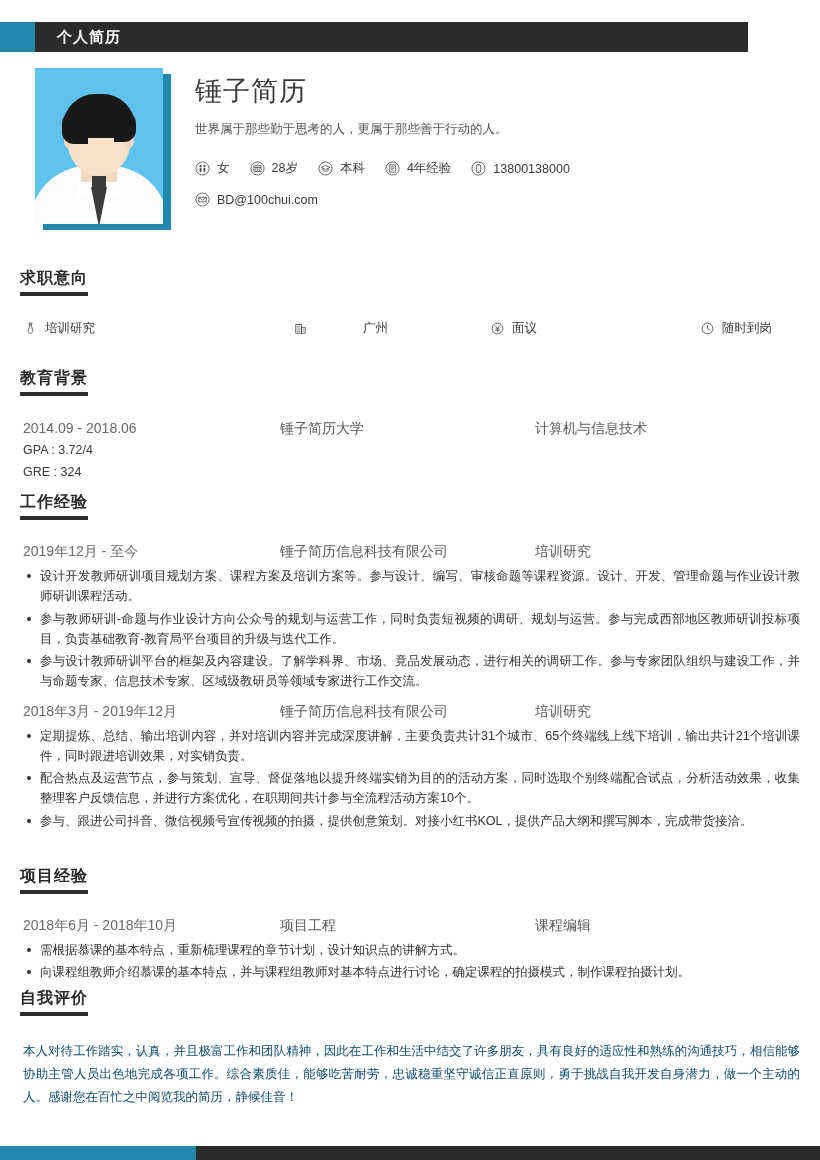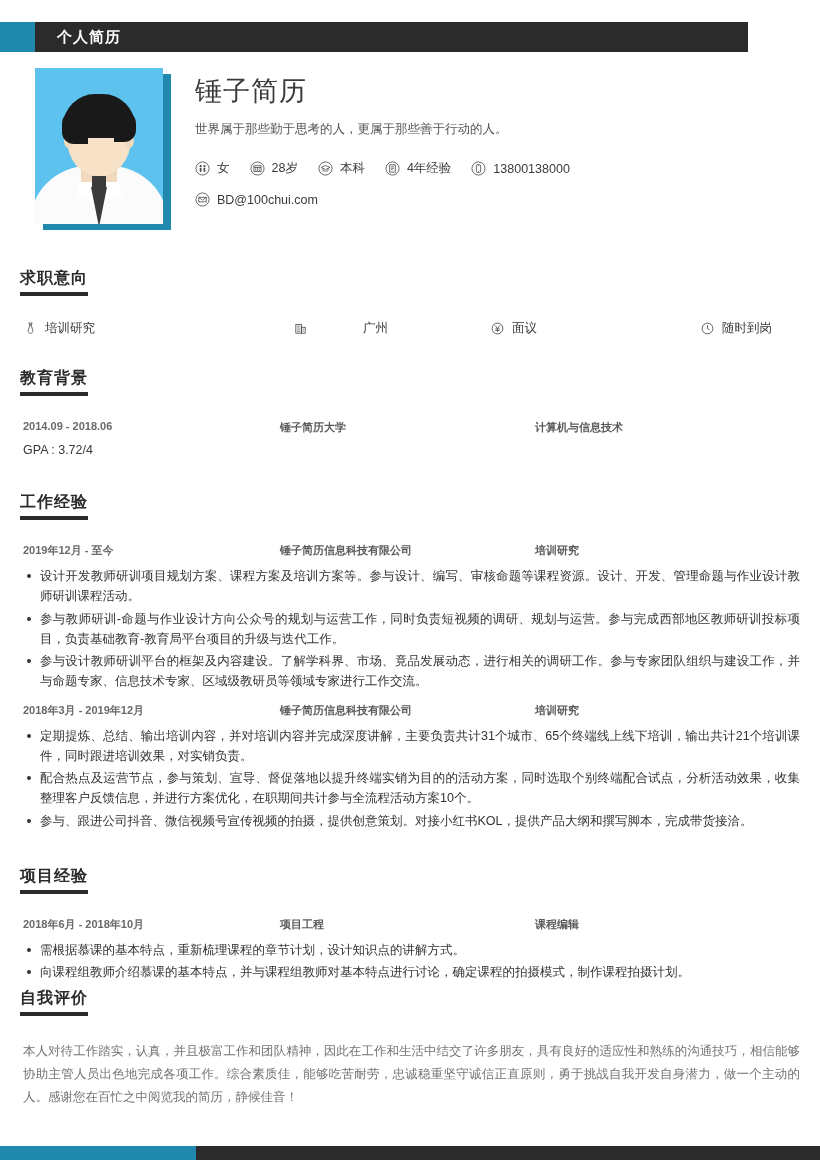--- a/index.html
+++ b/index.html
@@ -44,32 +44,32 @@
   .meta-item .ic { margin-right: 7px; display: inline-flex; }
   .meta-row2 { margin-top: 5px; }
 
   
   .section { position: absolute; left: 20px; width: 780px; }
   .sec-head { position: relative; height: 34px; }
   .sec-title { font-size: 16px; font-weight: bold; color: #2b2b2b; display: inline-block; position: relative; padding-bottom: 7px; letter-spacing: 1px; }
   .sec-title::after { content: ""; position: absolute; left: 0; bottom: 0; width: 100%; height: 4px; background: #2b2b2b; }
   .sec-rule { position: absolute; left: 0; right: 0; bottom: 2px; height: 1px; background: #cfcfcf; z-index: -1; }
 
-  .row3 { position: relative; height: 20px; font-size: 11px; font-weight: bold; color: #6a6a6a; }
+  .row3 { position: relative; height: 20px; font-size: 14px; font-weight: normal; color: #6a6a6a; }
   .c1 { position: absolute; left: 3px; top: 0; }
   .c2 { position: absolute; left: 260px; top: 0; color: #5a5a5a; text-align: right; }
   .c3 { position: absolute; left: 515px; top: 0; color: #5a5a5a; }
 
   .subline { font-size: 12.5px; color: #3a3a3a; margin-left: 3px; line-height: 1.75; }
 
   .bullets { list-style: none; margin-top: 3px; }
   .bullets li { position: relative; padding-left: 20px; font-size: 12.5px; color: #333; line-height: 1.62; margin-bottom: 2px; text-align: justify; }
   .bullets li::before { content: ""; position: absolute; left: 7px; top: 8px; width: 4px; height: 4px; border-radius: 50%; background: #333; }
 
-  .para { font-size: 12.5px; color: #737373; line-height: 1.85; margin-left: 3px; text-align: justify; }
+  .para { font-size: 12.5px; color: #0c4a6e; line-height: 1.85; margin-left: 3px; text-align: justify; }
 
   .intent-row { position: relative; height: 24px; }
   .intent-item { position: absolute; top: 0; display: flex; align-items: center; font-size: 12.5px; color: #3a3a3a; }
   .intent-item .ic { margin-right: 7px; display: inline-flex; }
 
   
   .botbar { position: absolute; left: 0; bottom: 0; width: 820px; height: 14px; display: flex; }
   .botbar-accent { width: 196px; background: #2189ae; }
   .botbar-dark { flex: 1; background: #2b2b2b; }
 </style>
@@ -248,20 +248,21 @@
       <span class="sec-title">教育背景</span>
       <span class="sec-rule"></span>
     </div>
     <div style="margin-top:18px;">
       <div class="row3">
         <span class="c1">2014.09 - 2018.06</span>
         <span class="c2">锤子简历大学</span>
         <span class="c3">计算机与信息技术</span>
       </div>
       <div class="subline">GPA : 3.72/4</div>
+      <div class="subline">GRE : 324</div>
     </div>
   </div>
 
   <div class="section" style="top:492px;">
     <div class="sec-head">
       <span class="sec-title">工作经验</span>
       <span class="sec-rule"></span>
     </div>
 
     <div style="margin-top:17px;">

